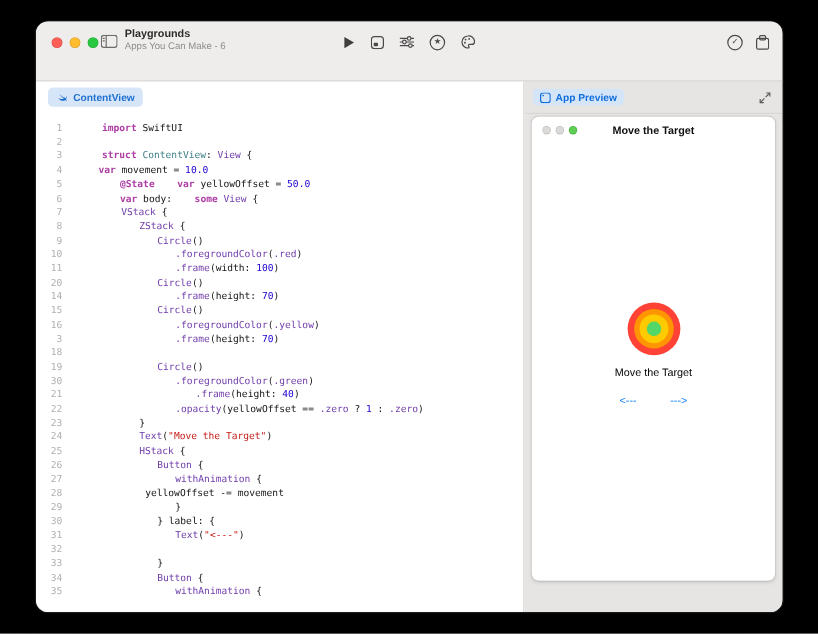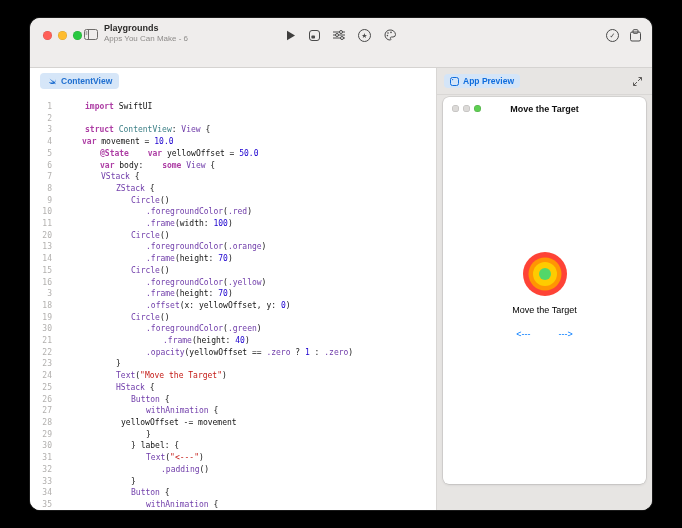--- a/index.html
+++ b/index.html
@@ -151,40 +151,39 @@
           <div class="code-row"><span class="lnum">3</span><span class="lcode" style="padding-left: 19px;"><span class="tk-k">struct </span><span class="tk-d">ContentView</span><span class="tk-p">: </span><span class="tk-t">View</span><span class="tk-p"> {</span></span></div>
           <div class="code-row"><span class="lnum">4</span><span class="lcode" style="padding-left: 16px;"><span class="tk-k">var </span><span class="tk-p">movement = </span><span class="tk-n">10.0</span></span></div>
           <div class="code-row"><span class="lnum">5</span><span class="lcode" style="padding-left: 34px; text-align: center;"><span class="tk-k">@State </span><span class="tk-k">var </span><span class="tk-p">yellowOffset = </span><span class="tk-n">50.0</span></span></div>
           <div class="code-row"><span class="lnum">6</span><span class="lcode" style="padding-left: 34px;"><span class="tk-k">var </span><span class="tk-p">body: </span><span class="tk-k">some </span><span class="tk-t">View</span><span class="tk-p"> {</span></span></div>
           <div class="code-row"><span class="lnum">7</span><span class="lcode" style="padding-left: 49px;"><span class="tk-t">VStack</span><span class="tk-p"> {</span></span></div>
           <div class="code-row"><span class="lnum">8</span><span class="lcode" style="padding-left: 64px;"><span class="tk-t">ZStack</span><span class="tk-p"> {</span></span></div>
           <div class="code-row"><span class="lnum">9</span><span class="lcode" style="padding-left: 79px;"><span class="tk-t">Circle</span><span class="tk-p">()</span></span></div>
           <div class="code-row"><span class="lnum">10</span><span class="lcode" style="padding-left: 94px;"><span class="tk-t">.foregroundColor</span><span class="tk-p">(</span><span class="tk-t">.red</span><span class="tk-p">)</span></span></div>
           <div class="code-row"><span class="lnum">11</span><span class="lcode" style="padding-left: 94px;"><span class="tk-t">.frame</span><span class="tk-p">(width: </span><span class="tk-n">100</span><span class="tk-p">)</span></span></div>
           <div class="code-row"><span class="lnum">20</span><span class="lcode" style="padding-left: 79px;"><span class="tk-t">Circle</span><span class="tk-p">()</span></span></div>
-          <div class="code-row"><span class="lnum">13</span><span class="lcode" style="padding-left: 94px;"><span class="tk-t">.foregroundColor</span><span class="tk-p">(</span><span class="tk-t">.orange</span><span class="tk-p">)</span></span></div>
           <div class="code-row"><span class="lnum">14</span><span class="lcode" style="padding-left: 94px;"><span class="tk-t">.frame</span><span class="tk-p">(height: </span><span class="tk-n">70</span><span class="tk-p">)</span></span></div>
           <div class="code-row"><span class="lnum">15</span><span class="lcode" style="padding-left: 79px;"><span class="tk-t">Circle</span><span class="tk-p">()</span></span></div>
           <div class="code-row"><span class="lnum">16</span><span class="lcode" style="padding-left: 94px;"><span class="tk-t">.foregroundColor</span><span class="tk-p">(</span><span class="tk-t">.yellow</span><span class="tk-p">)</span></span></div>
           <div class="code-row"><span class="lnum">3</span><span class="lcode" style="padding-left: 94px;"><span class="tk-t">.frame</span><span class="tk-p">(height: </span><span class="tk-n">70</span><span class="tk-p">)</span></span></div>
-          <div class="code-row"><span class="lnum">18</span><span class="lcode" style="padding-left: 94px;"><span class="tk-t">.offset</span><span class="tk-p">(x: yellowOffset, y: </span><span class="tk-n">0</span><span class="tk-p">)</span></span></div>
+          <div class="code-row"><span class="lnum">18</span></div>
           <div class="code-row"><span class="lnum">19</span><span class="lcode" style="padding-left: 79px;"><span class="tk-t">Circle</span><span class="tk-p">()</span></span></div>
           <div class="code-row"><span class="lnum">30</span><span class="lcode" style="padding-left: 94px;"><span class="tk-t">.foregroundColor</span><span class="tk-p">(</span><span class="tk-t">.green</span><span class="tk-p">)</span></span></div>
           <div class="code-row"><span class="lnum">21</span><span class="lcode" style="padding-left: 94px; margin-left: 17px;"><span class="tk-t">.frame</span><span class="tk-p">(height: </span><span class="tk-n">40</span><span class="tk-p">)</span></span></div>
           <div class="code-row"><span class="lnum">22</span><span class="lcode" style="padding-left: 94px;"><span class="tk-t">.opacity</span><span class="tk-p">(yellowOffset == </span><span class="tk-t">.zero</span><span class="tk-p"> ? </span><span class="tk-n">1</span><span class="tk-p"> : </span><span class="tk-t">.zero</span><span class="tk-p">)</span></span></div>
           <div class="code-row"><span class="lnum">23</span><span class="lcode" style="padding-left: 64px;"><span class="tk-p">}</span></span></div>
           <div class="code-row"><span class="lnum">24</span><span class="lcode" style="padding-left: 64px;"><span class="tk-t">Text</span><span class="tk-p">(</span><span class="tk-s">"Move the Target"</span><span class="tk-p">)</span></span></div>
           <div class="code-row"><span class="lnum">25</span><span class="lcode" style="padding-left: 64px;"><span class="tk-t">HStack</span><span class="tk-p"> {</span></span></div>
           <div class="code-row"><span class="lnum">26</span><span class="lcode" style="padding-left: 79px;"><span class="tk-t">Button</span><span class="tk-p"> {</span></span></div>
           <div class="code-row"><span class="lnum">27</span><span class="lcode" style="padding-left: 94px;"><span class="tk-t">withAnimation</span><span class="tk-p"> {</span></span></div>
           <div class="code-row"><span class="lnum">28</span><span class="lcode" style="padding-left: 69px;"><span class="tk-p">yellowOffset -= movement</span></span></div>
           <div class="code-row"><span class="lnum">29</span><span class="lcode" style="padding-left: 94px;"><span class="tk-p">}</span></span></div>
           <div class="code-row"><span class="lnum">30</span><span class="lcode" style="padding-left: 79px;"><span class="tk-p">} label: {</span></span></div>
           <div class="code-row"><span class="lnum">31</span><span class="lcode" style="padding-left: 94px;"><span class="tk-t">Text</span><span class="tk-p">(</span><span class="tk-s">"&lt;---"</span><span class="tk-p">)</span></span></div>
-          <div class="code-row"><span class="lnum">32</span><span class="lcode" style="padding-left: 109px;"><span class="tk-t">.padding</span><span class="tk-p">()</span></span></div>
+          <div class="code-row"><span class="lnum">32</span></div>
           <div class="code-row"><span class="lnum">33</span><span class="lcode" style="padding-left: 79px;"><span class="tk-p">}</span></span></div>
           <div class="code-row"><span class="lnum">34</span><span class="lcode" style="padding-left: 79px;"><span class="tk-t">Button</span><span class="tk-p"> {</span></span></div>
           <div class="code-row"><span class="lnum">35</span><span class="lcode" style="padding-left: 94px;"><span class="tk-t">withAnimation</span><span class="tk-p"> {</span></span></div>
         </div>
     </section>
 
     <aside class="preview">
       <div class="pv-header">
         <button class="pv-pill">
           <svg width="9" height="9" viewBox="0 0 9 9">

